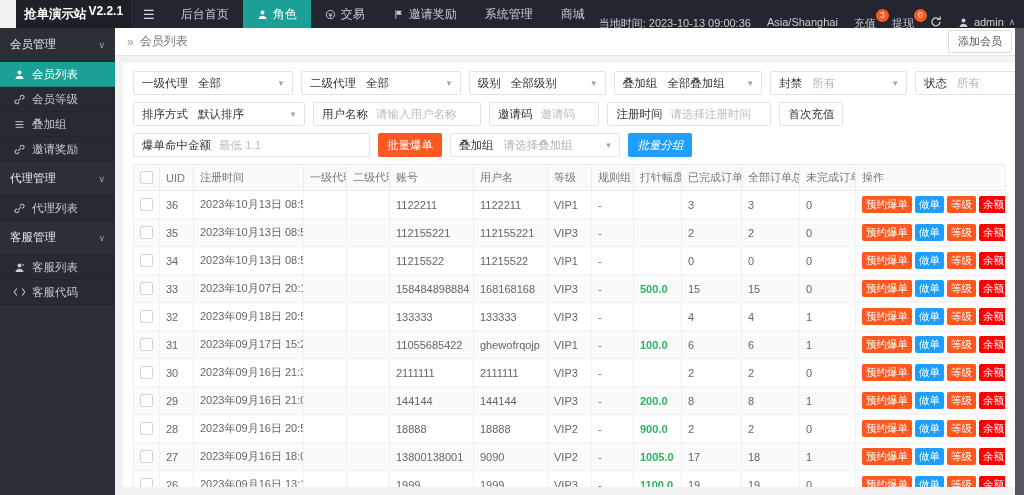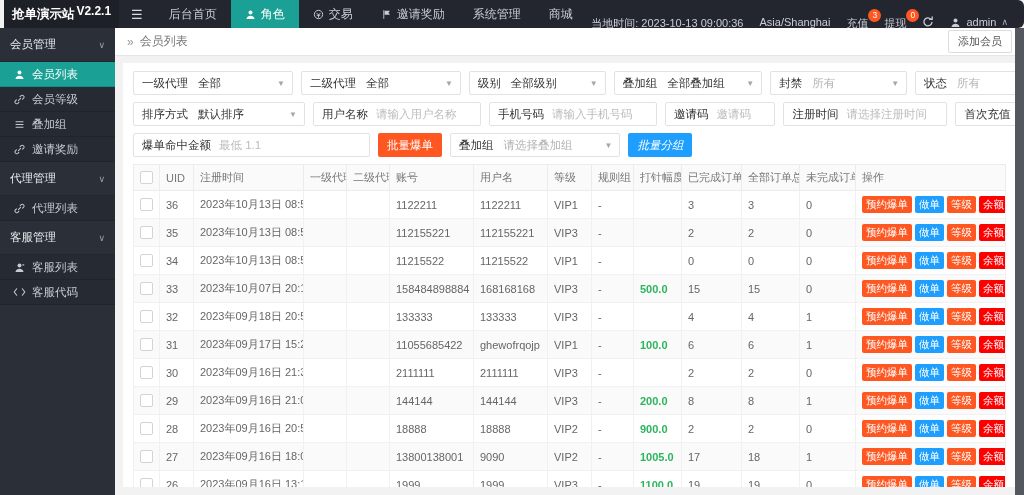--- a/index.html
+++ b/index.html
@@ -1,21 +1,21 @@
 <!DOCTYPE html>
 <html><head>
 <meta charset="utf-8">
 <style>
   * { box-sizing: border-box; margin: 0; padding: 0; }
   html,body { background:#888; }
   body { font-family: "Liberation Sans", "DejaVu Sans", sans-serif; }
   .screen { position:relative; width:1024px; height:495px; overflow:hidden; background:#f2f2f2; }
 
   
-  .topbar { position:absolute; left:4px; top:0; right:0; height:28px; background:#23262e; display:flex; align-items:stretch; color:#c9cdd6; font-size:12px; z-index:5;border-radius:6px; }
+  .topbar { position:absolute; left:16px; top:0; right:0; height:28px; background:#23262e; display:flex; align-items:stretch; color:#c9cdd6; font-size:12px; z-index:5; }
   .logo { width:115px; background:#1d2026; color:#fff; display:flex; align-items:center; justify-content:center; font-size:12.5px; font-weight:bold; flex:0 0 auto; }
   .logo sup { font-size:12px; margin-left:2px; transform:translateY(-3px); font-weight:bold; }
   .hamburger { display:flex; align-items:center; padding:0 12px; font-size:13px; color:#d6dae2; cursor:pointer; }
   .top-menu { display:flex; align-items:stretch; }
   .menu-item { display:flex; align-items:center; gap:5px; padding:0 14px; cursor:pointer; white-space:nowrap; }
   .menu-item.active { color:#fff; }
   .menu-item .mi-icon { display:flex; align-items:center; }
   .top-right { margin-left:auto; display:flex; align-items:flex-start; gap:16px; padding-right:16px; font-size:11px; white-space:nowrap;margin-top:16px; }
   .rel { position:relative; cursor:pointer; }
   .badge { position:absolute; top:-7px; right:-13px; min-width:13px; height:13px; border-radius:7px; color:#fff; font-size:8.5px; line-height:13px; text-align:center; padding:0 2px; }
@@ -264,24 +264,20 @@
       <div class="frow">
         <span id="frow2" style="display:flex;gap:8px;">
             <div class="fgroup">
               <span class="flabel">排序方式</span>
               <span class="fvalue" style="min-width: 86px;">默认排序</span>
               <span class="caret">▼</span>
             </div>
             <div class="fgroup">
               <span class="flabel">用户名称</span>
               <input class="finput" placeholder="请输入用户名称" style="width: 104px;">
-            </div>
-            <div class="fgroup">
-              <span class="flabel">手机号码</span>
-              <input class="finput" placeholder="请输入手机号码" style="width: 104px;">
             </div>
             <div class="fgroup">
               <span class="flabel">邀请码</span>
               <input class="finput" placeholder="邀请码" style="width: 58px;">
             </div>
             <div class="fgroup">
               <span class="flabel">注册时间</span>
               <input class="finput" placeholder="请选择注册时间" style="width: 100px;">
             </div>
             <div class="fgroup">

